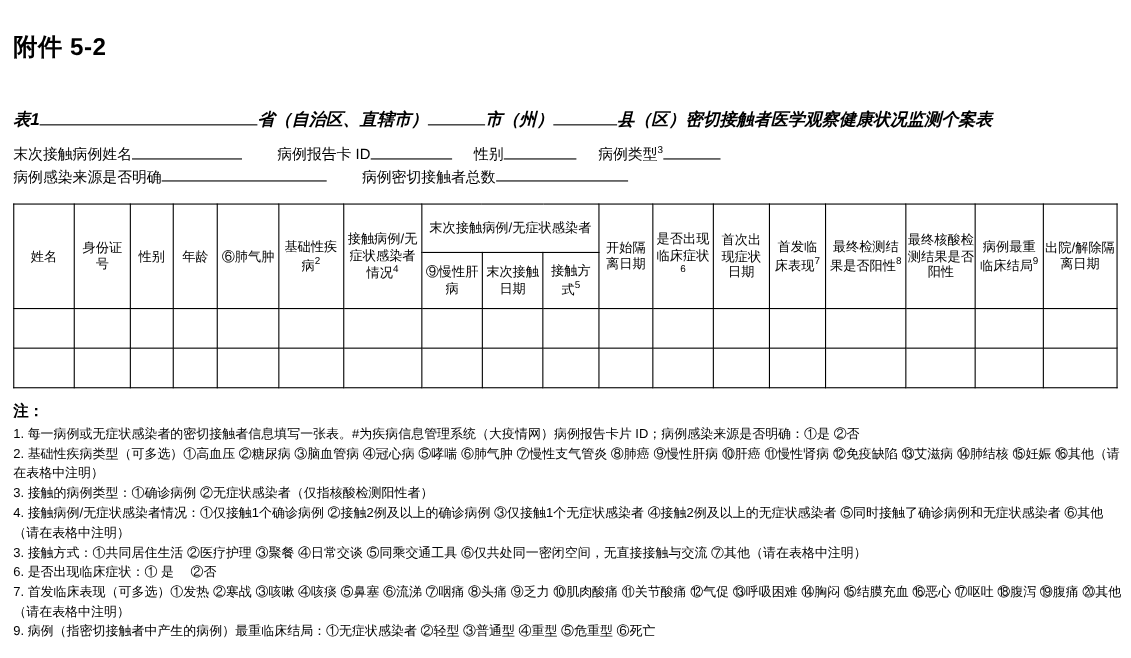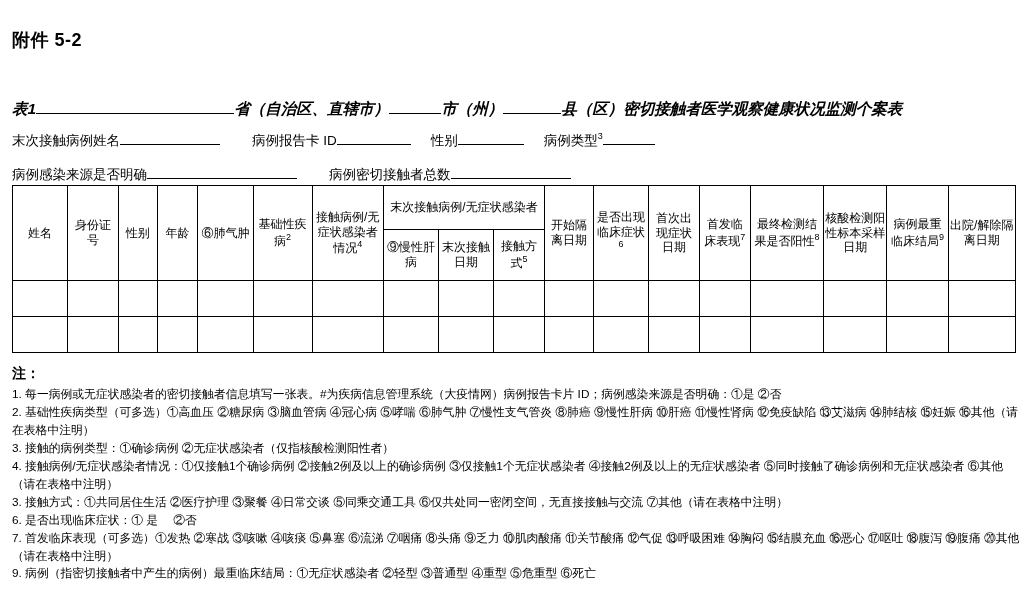--- a/index.html
+++ b/index.html
@@ -17,21 +17,21 @@
   .page {
     position: relative;
     width: 1028px;
     height: 598px;
     padding: 0;
   }
   .attachment-label {
     position: absolute;
     left: 12px;
     top: 28px;
-    font-size: 18px;
+    font-size: 22px;
     font-weight: bold;
     letter-spacing: 0.5px;
   }
   .form-title-line {
     position: absolute;
     left: 12px;
     top: 99px;
     width: 1004px;
     font-size: 15.5px;
     font-weight: bold;
@@ -46,21 +46,21 @@
   .b1 { width: 198px; }
   .b2 { width: 52px; }
   .b3 { width: 58px; }
   .subline {
     position: absolute;
     left: 12px;
     font-size: 13.5px;
     white-space: nowrap;
   }
   .subline1 { top: 131px; }
-  .subline2 { top: 152px; margin-top: 14px; }
+  .subline2 { top: 152px; }
   .ul {
     display: inline-block;
     border-bottom: 1px solid #000;
     vertical-align: baseline;
   }
   .ul-name { width: 100px; }
   .ul-cardid { width: 74px; }
   .ul-sex { width: 66px; }
   .ul-type { width: 52px; }
   .ul-src { width: 150px; }
@@ -165,21 +165,21 @@
         <th rowspan="2"><span>年龄</span></th>
         <th rowspan="2"><span>⑥肺气肿</span></th>
         <th rowspan="2"><span>基础性疾病</span><span class="sup">2</span></th>
         <th rowspan="2"><span>接触病例/无症状感染者情况</span><span class="sup">4</span></th>
         <th colspan="3" style="height:auto"><span>末次接触病例/无症状感染者</span></th>
         <th rowspan="2"><span>开始隔离日期</span></th>
         <th rowspan="2"><span>是否出现临床症状</span><span class="sup">6</span></th>
         <th rowspan="2"><span>首次出现症状日期</span></th>
         <th rowspan="2"><span>首发临床表现</span><span class="sup">7</span></th>
         <th rowspan="2"><span>最终检测结果是否阳性</span><span class="sup">8</span></th>
-        <th rowspan="2"><span>核酸检测阳性标本采样日期</span></th>
+        <th rowspan="2"><span>最终核酸检测结果是否阳性</span></th>
         <th rowspan="2"><span>病例最重临床结局</span><span class="sup">9</span></th>
         <th rowspan="2"><span>出院/解除隔离日期</span></th>
       </tr>
       <tr>
         <th class="sub"><span>⑨慢性肝病</span></th>
         <th class="sub"><span>末次接触日期</span></th>
         <th class="sub"><span>接触方式</span><span class="sup">5</span></th>
       </tr>
     </thead>
     <tbody>

